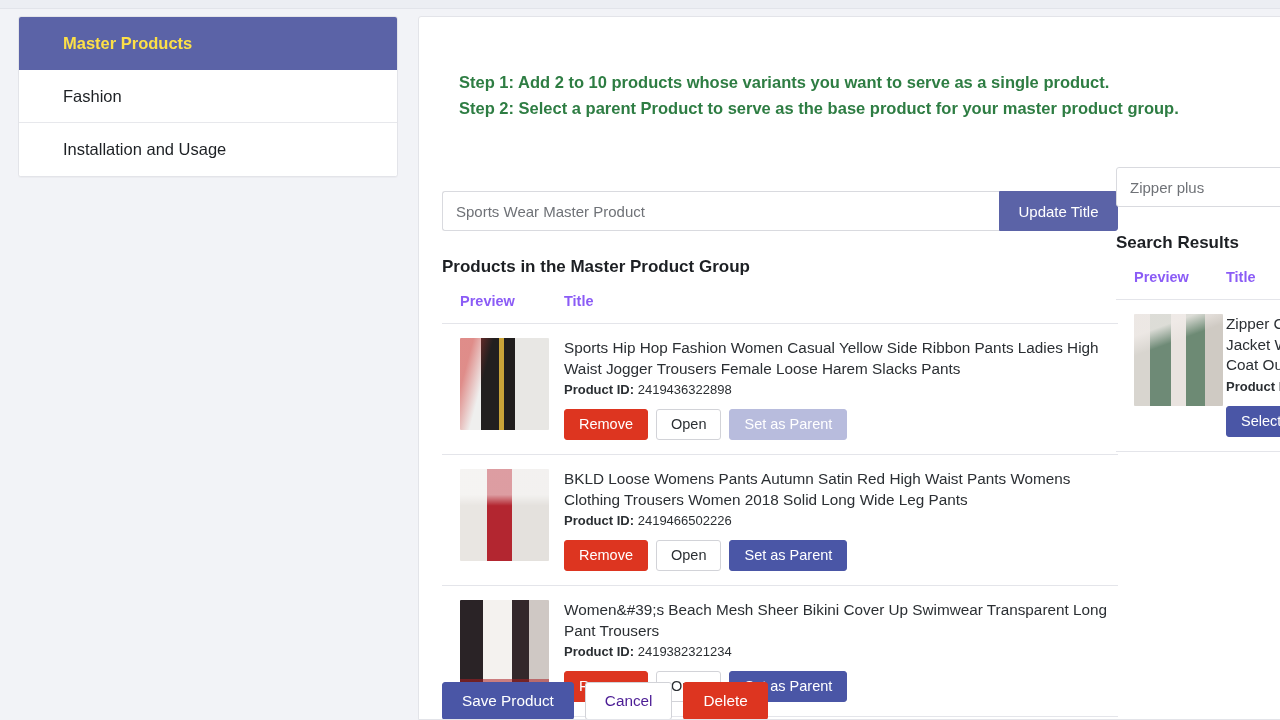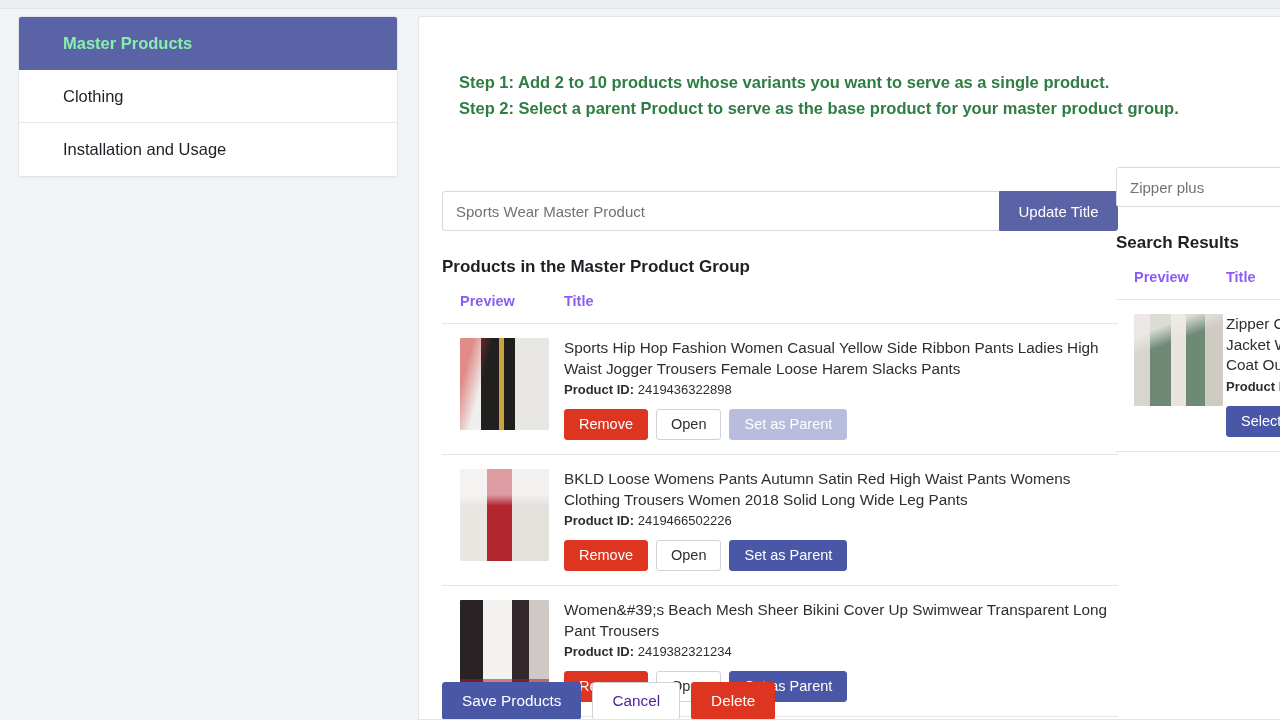--- a/index.html
+++ b/index.html
@@ -43,21 +43,21 @@
     padding: 0 0 0 44px;
     font-size: 16.5px;
     color: #1d2024;
     border-bottom: 1px solid #e7e8ec;
     cursor: pointer;
     background: #ffffff;
   }
   .nav-item:last-child { border-bottom: none; }
   .nav-item.active {
     background: #5b63a7;
-    color: #86efac;
+    color: #fde047;
     font-weight: bold;
     border-bottom: none;
   }
 
   
   .main-card {
     position: absolute; left: 418px; top: 16px;
     width: 880px; height: 704px;
     background: #ffffff;
     border: 1px solid #e3e4e9;
@@ -241,21 +241,21 @@
 <div id="app">
 
   <div class="top-strip"></div>
 
   <div class="left-col">
     <nav class="nav-card">
       <div class="nav-item active">
         <span>Master Products</span>
       </div>
       <div class="nav-item">
-        <span>Clothing</span>
+        <span>Fashion</span>
       </div>
       <div class="nav-item">
         <span>Installation and Usage</span>
       </div>
     </nav>
   </div>
 
   <div class="main-card">
 
     <div class="steps">
@@ -363,19 +363,19 @@
               <div class="btn-row">
                 <button class="btn btn-primary">Select</button>
               </div>
             </td>
           </tr>
         </tbody>
       </table>
     </div>
 
     <div class="bottom-bar">
-      <button class="btn-lg save">Save Products</button>
+      <button class="btn-lg save">Save Product</button>
       <button class="btn-lg cancel">Cancel</button>
       <button class="btn-lg del">Delete</button>
     </div>
 
   </div>
 </div>
 
 </body></html>

